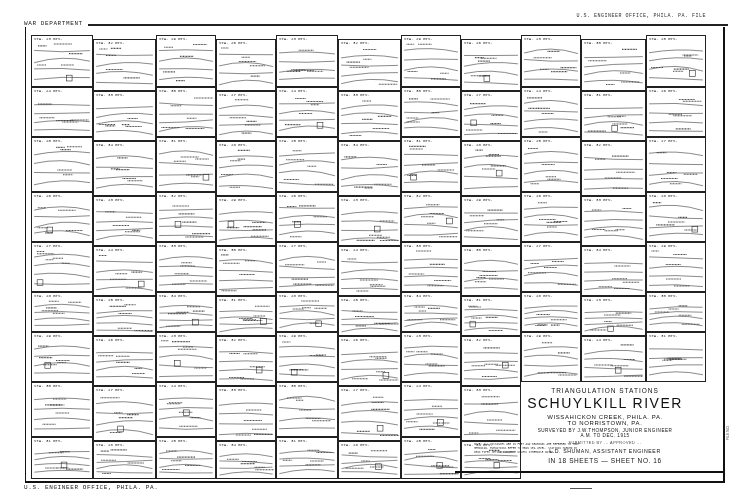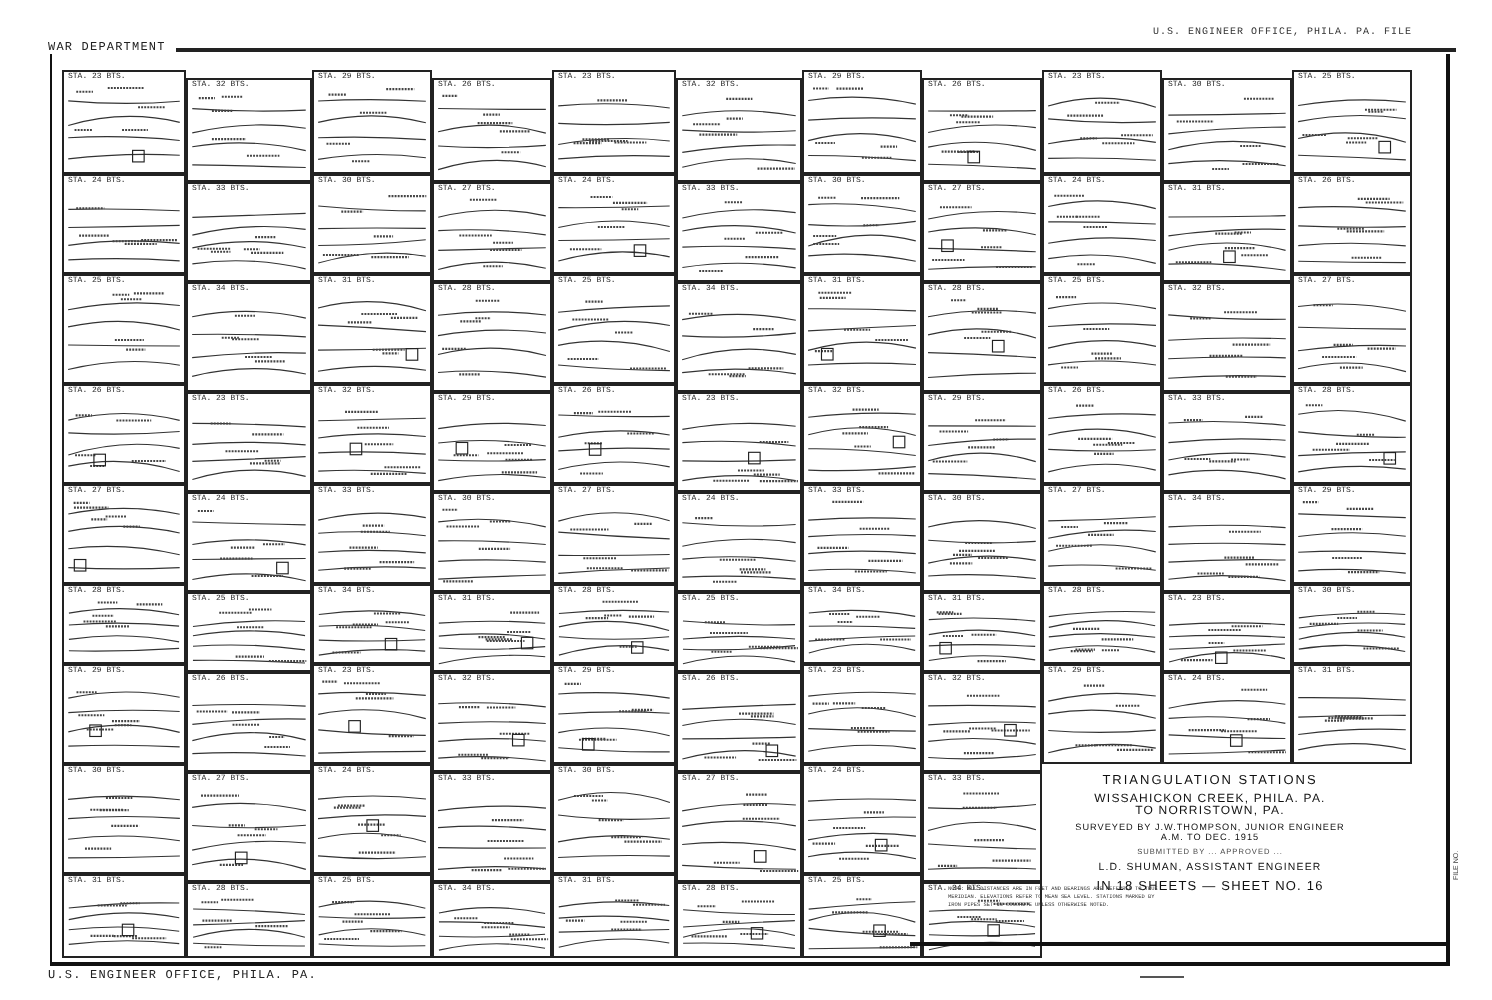--- a/index.html
+++ b/index.html
@@ -1093,20 +1093,21 @@
         <line x1="23.788755757152103" y1="27.282974483649014" x2="41.115773627883755" y2="27.282974483649014" stroke="#444" stroke-width="1.1" stroke-dasharray="1 0.6"></line>
         <line x1="17.684075389406644" y1="27.04151596641168" x2="35.29244940227363" y2="27.04151596641168" stroke="#444" stroke-width="1.1" stroke-dasharray="1 0.6"></line>
         <line x1="21.147063329350203" y1="26.208973137676367" x2="35.743315248400904" y2="26.208973137676367" stroke="#444" stroke-width="1.1" stroke-dasharray="1 0.6"></line>
         <line x1="15.865379024646245" y1="28.44053202625946" x2="25.995766094187275" y2="28.44053202625946" stroke="#444" stroke-width="1.1" stroke-dasharray="1 0.6"></line>
       </svg>
     </div>
   </div>
 
 <div class="title-block">
   <div class="tb-1">TRIANGULATION STATIONS</div>
+  <div class="tb-2">SCHUYLKILL RIVER</div>
   <div class="tb-3">WISSAHICKON CREEK, PHILA. PA.</div>
   <div class="tb-4">TO NORRISTOWN, PA.</div>
   <div class="tb-5">SURVEYED BY J.W.THOMPSON, JUNIOR ENGINEER</div>
   <div class="tb-6">A.M. TO DEC. 1915</div>
   <div class="tb-7">SUBMITTED BY ... APPROVED ...</div>
   <div class="tb-8">L.D. SHUMAN, ASSISTANT ENGINEER</div>
   <div class="tb-9">IN 18 SHEETS — SHEET NO. 16</div>
 </div>
 
 <div class="notes">NOTE: ALL DISTANCES ARE IN FEET AND BEARINGS ARE REFERRED TO TRUE MERIDIAN. ELEVATIONS REFER TO MEAN SEA LEVEL. STATIONS MARKED BY IRON PIPES SET IN CONCRETE UNLESS OTHERWISE NOTED.</div>

